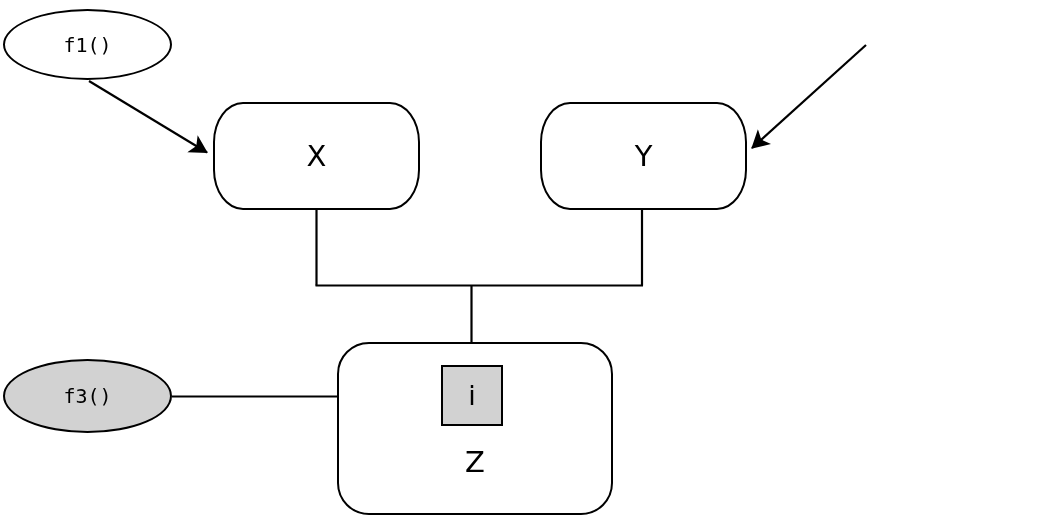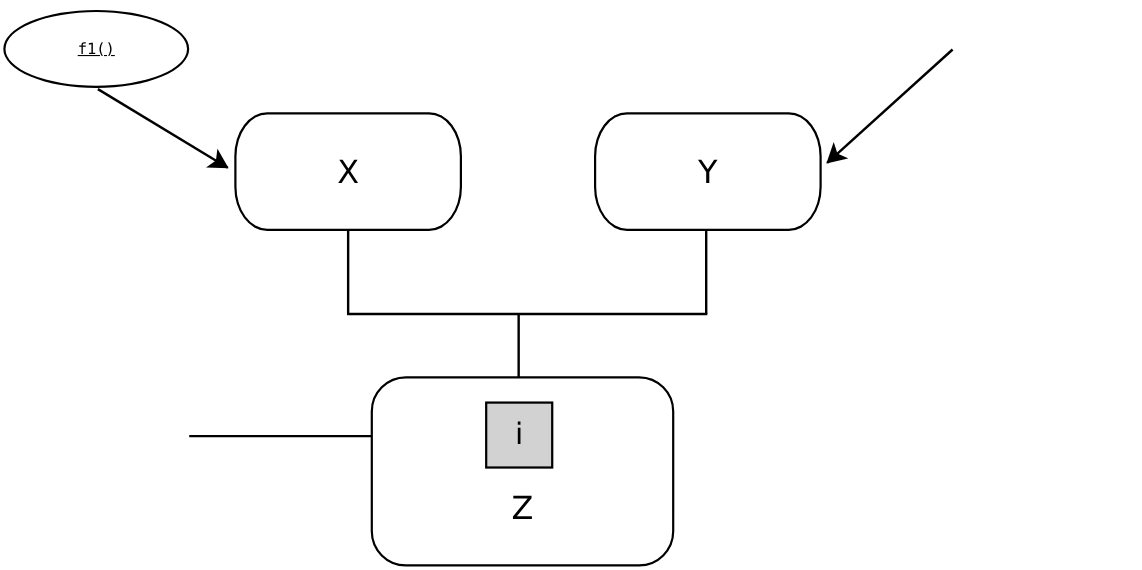--- a/index.html
+++ b/index.html
@@ -44,24 +44,23 @@
   }
   .roundbox {
     border-width: 2px;
     border-radius: 30px / 40px;
   }
   .shaded {
     background: #d2d2d2;
   }
   .func-label {
     font-family: "DejaVu Sans Mono", monospace;
-    font-size: 14px;
+    font-size: 20px;
     color: #000000;
     letter-spacing: 0px;
-    text-decoration: underline;
   }
   .big-label {
     font-family: "DejaVu Sans", "Liberation Sans", sans-serif;
     font-size: 29px;
     font-weight: 500;
     color: #000000;
   }
   #node-f1 { left: 3px;   top: 9px;   width: 169px; height: 71px; }
   #node-f2 { left: 866px; top: 3px;   width: 171px; height: 74px; }
   #node-f3 { left: 3px;   top: 359px; width: 169px; height: 74px; }
@@ -109,20 +108,23 @@
 
   <div class="node roundbox" id="node-z">
     <span class="big-label">Z</span>
   </div>
 
   <div class="node ellipse" id="node-f1">
     <span class="func-label">f1()</span>
   </div>
 
 
+  <div class="node ellipse shaded" id="node-f3">
+    <span class="func-label">f3()</span>
+  </div>
 
   <div class="node roundbox" id="node-x">
     <span class="big-label">X</span>
   </div>
 
   <div class="node roundbox" id="node-y">
     <span class="big-label">Y</span>
   </div>
 
   <div class="node shaded" id="node-i">

